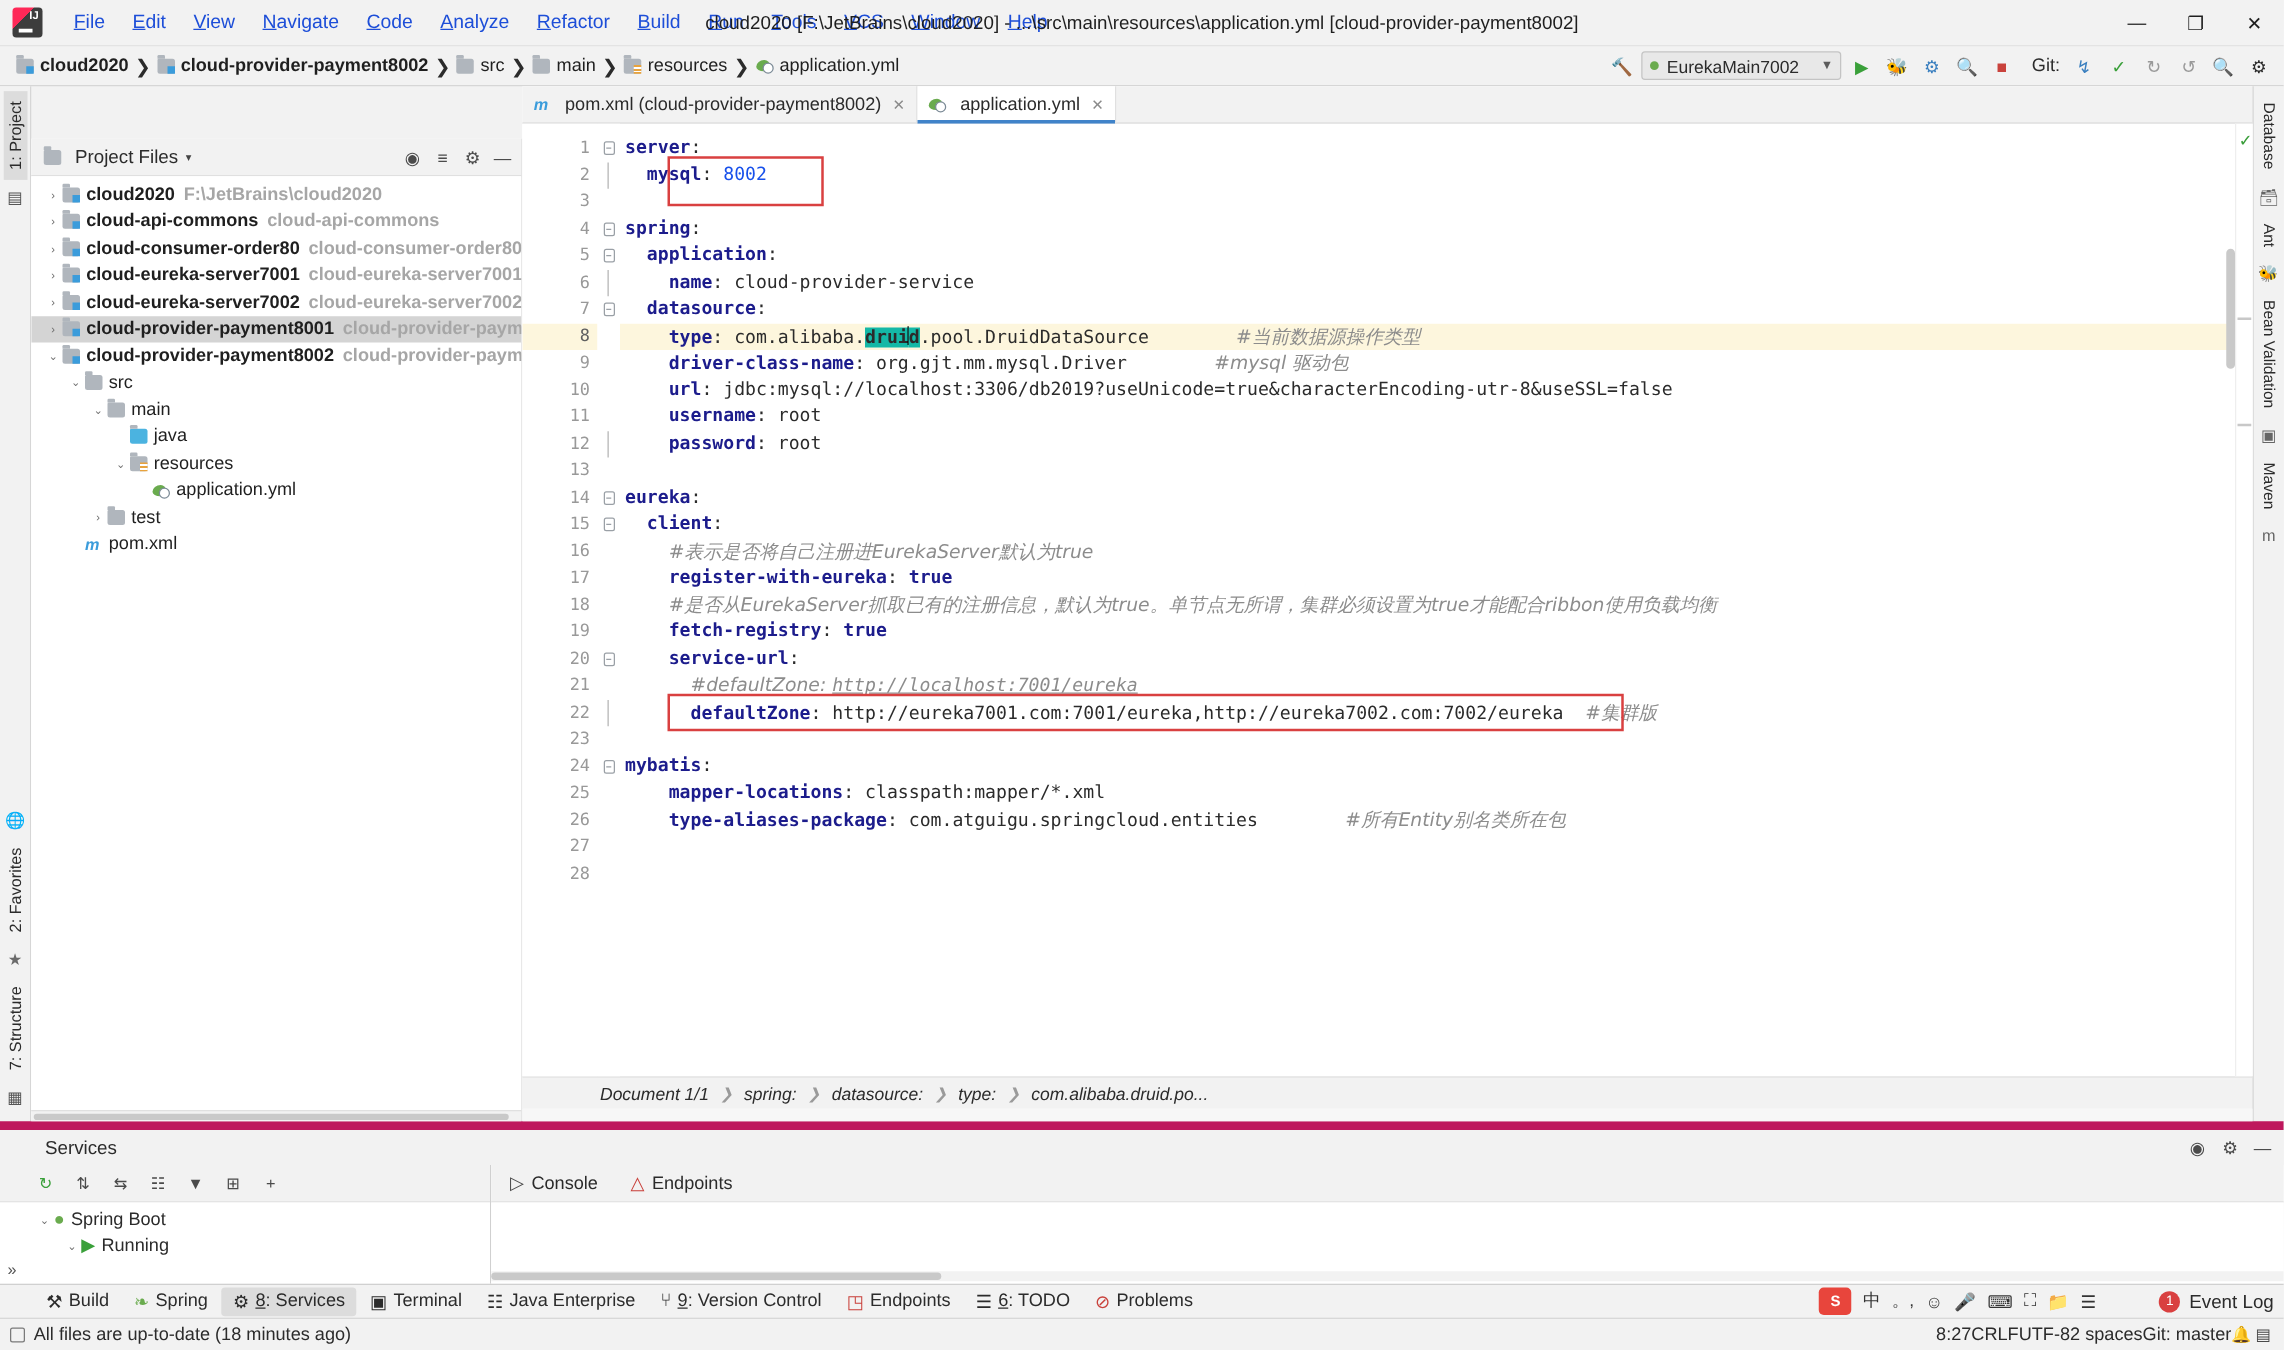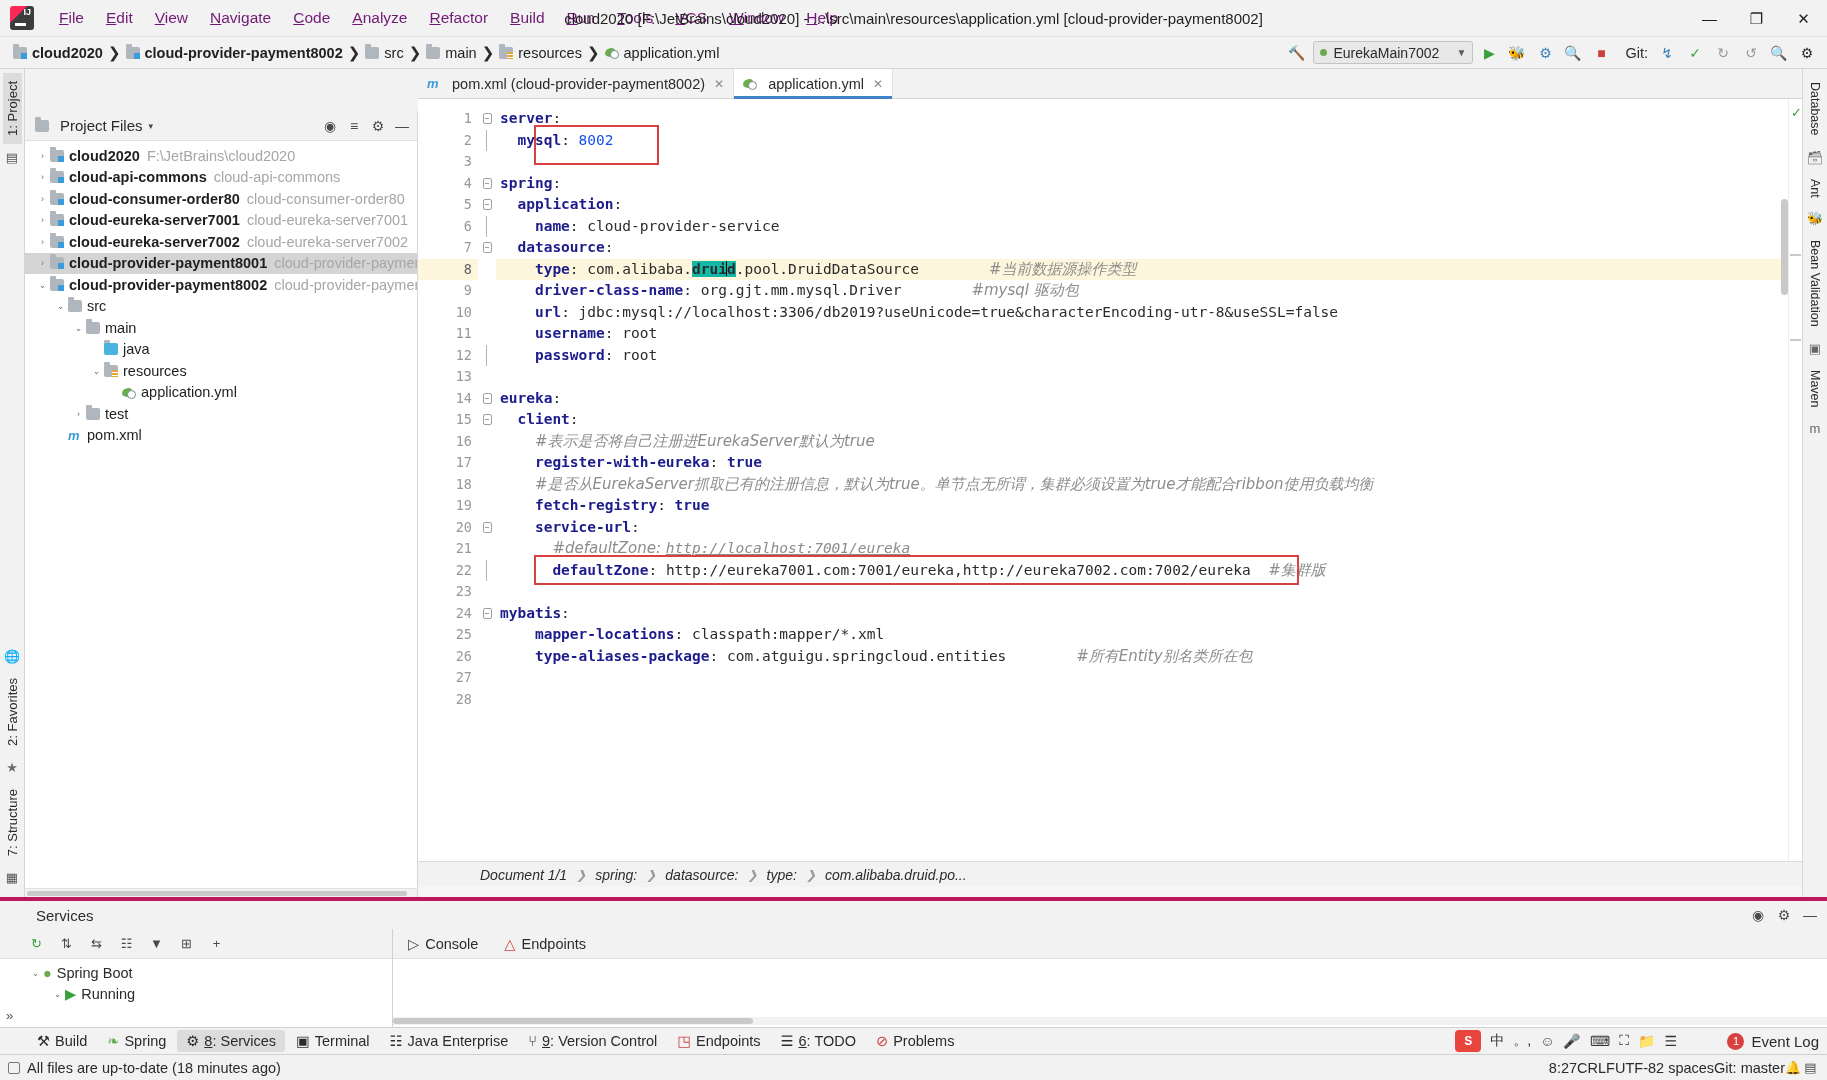--- a/index.html
+++ b/index.html
@@ -14,21 +14,21 @@
 
   
   .titlebar { height:37px; background:#f2f2f2; display:flex; align-items:center;
               position:relative; border-bottom:1px solid #e3e3e3; flex:none; }
   .ij-logo { width:24px; height:24px; margin:0 8px 0 10px; border-radius:3px;
              background:linear-gradient(135deg,#fe2857 0%,#fe2857 35%,#3d3d3d 36%,#3d3d3d 100%);
              position:relative; }
   .ij-logo:after { content:""; position:absolute; left:5px; bottom:4px; width:11px; height:3px; background:#fff; }
   .ij-logo:before { content:"IJ"; position:absolute; right:3px; top:1px; color:#fff; font-size:9px; font-weight:bold; }
   .menubar { display:flex; align-items:center; gap:0px; margin-left:6px; }
-  .menubar .mi { padding:3px 11px; font-size:15.5px; color:#701a75; cursor:default; border-radius:3px; }
+  .menubar .mi { padding:3px 11px; font-size:15.5px; color:#1d4ed8; cursor:default; border-radius:3px; }
   .menubar .mi u { text-decoration:underline; }
   .win-title { position:absolute; left:0; right:0; text-align:center; font-size:15px;
                color:#1f1f1f; pointer-events:none; }
   .win-btns { margin-left:auto; display:flex; height:100%; }
   .win-btn { width:47px; height:37px; display:flex; align-items:center; justify-content:center;
              font-size:15px; color:#1f1f1f; }
 
   
   .navbar { height:32px; background:#f2f2f2; display:flex; align-items:center; padding:0 8px;
             border-bottom:1px solid #d6d6d6; flex:none; }
@@ -84,21 +84,21 @@
   .proj-head .caret { margin-left:6px; font-size:9px; color:#444; }
   .proj-head .acts { margin-left:auto; display:flex; align-items:center; gap:2px; }
   .proj-head .acts .a { width:22px; height:22px; display:flex; align-items:center; justify-content:center;
                         font-size:14px; color:#4b4b4b; border-radius:3px; }
   .tree { flex:1; overflow:hidden; padding-top:4px; font-size:14.5px; background:#fff; }
   .node { height:21.5px; display:flex; align-items:center; white-space:nowrap; padding-right:4px; }
   .node.sel { background:#d4d4d4; }
   .arrow { width:15px; text-align:center; font-size:9px; color:#6b6b6b; flex:none; }
   .node .nm { font-weight:bold; color:#1f1f1f; }
   .node .nm.plain { font-weight:normal; }
-  .node .sub { color:#a6a6a6; margin-left:7px; font-weight:normal; }
+  .node .sub { color:#a6a6a6; margin-left:7px; font-weight:bold; }
   .tree-scroll { height:9px; background:#f2f2f2; border-top:1px solid #e0e0e0; position:relative; flex:none;}
   .tree-scroll:after{ content:""; position:absolute; left:2px; top:2px; width:380px; height:5px;
                       background:#c9c9c9; border-radius:3px; }
 
   
   .editorcol { flex:1; display:flex; flex-direction:column; min-width:0; background:#fff; }
   .tabbar { height:30px; background:#f2f2f2; display:flex; align-items:stretch; border-bottom:1px solid #d6d6d6; flex:none;}
   .etab { display:flex; align-items:center; padding:0 9px; font-size:14.5px; gap:6px; position:relative;
           border-right:1px solid #e0e0e0; }
   .etab.active { background:#fff; }
@@ -133,21 +133,21 @@
   .markbar .chk { position:absolute; top:6px; left:2px; color:#3a9e3a; font-size:13px; }
   .markbar .tick { position:absolute; left:1px; width:11px; height:2px; background:#c8c8c8; }
   .scrollv { position:absolute; right:14px; top:100px; width:7px; height:96px; background:#c9c9c9; border-radius:4px;}
 
   .bcbar { height:26px; background:#f2f2f2; border-top:1px solid #dcdcdc; display:flex; align-items:center;
            padding-left:62px; font-size:14px; color:#2b2b2b; flex:none;font-style:italic; }
   .bcbar .sep { margin:0 9px; color:#9a9a9a; font-size:12px; }
   .hscroll { height:10px; background:#f7f7f7; position:relative; flex:none; }
 
   
-  .services { height:130px; background:#f2f2f2; border-top:4px solid #be185d; display:flex;
+  .services { height:130px; background:#f2f2f2; border-top:7px solid #be185d; display:flex;
               flex-direction:column; flex:none; }
   .svc-head { height:28px; display:flex; align-items:center; padding:0 6px 0 36px; flex:none; }
   .svc-head .t { font-size:15px; }
   .svc-head .acts { margin-left:auto; display:flex; gap:4px; }
   .svc-head .acts .a { width:22px; height:22px; display:flex; align-items:center; justify-content:center;
                        font-size:14px; color:#4b4b4b; }
   .svc-body { flex:1; display:flex; min-height:0; }
   .svc-left { width:393px; display:flex; flex-direction:column; flex:none; background:#fff;
               border-right:1px solid #d0d0d0; }
   .svc-tools { height:30px; background:#f2f2f2; display:flex; align-items:center; padding-left:26px; gap:9px;

